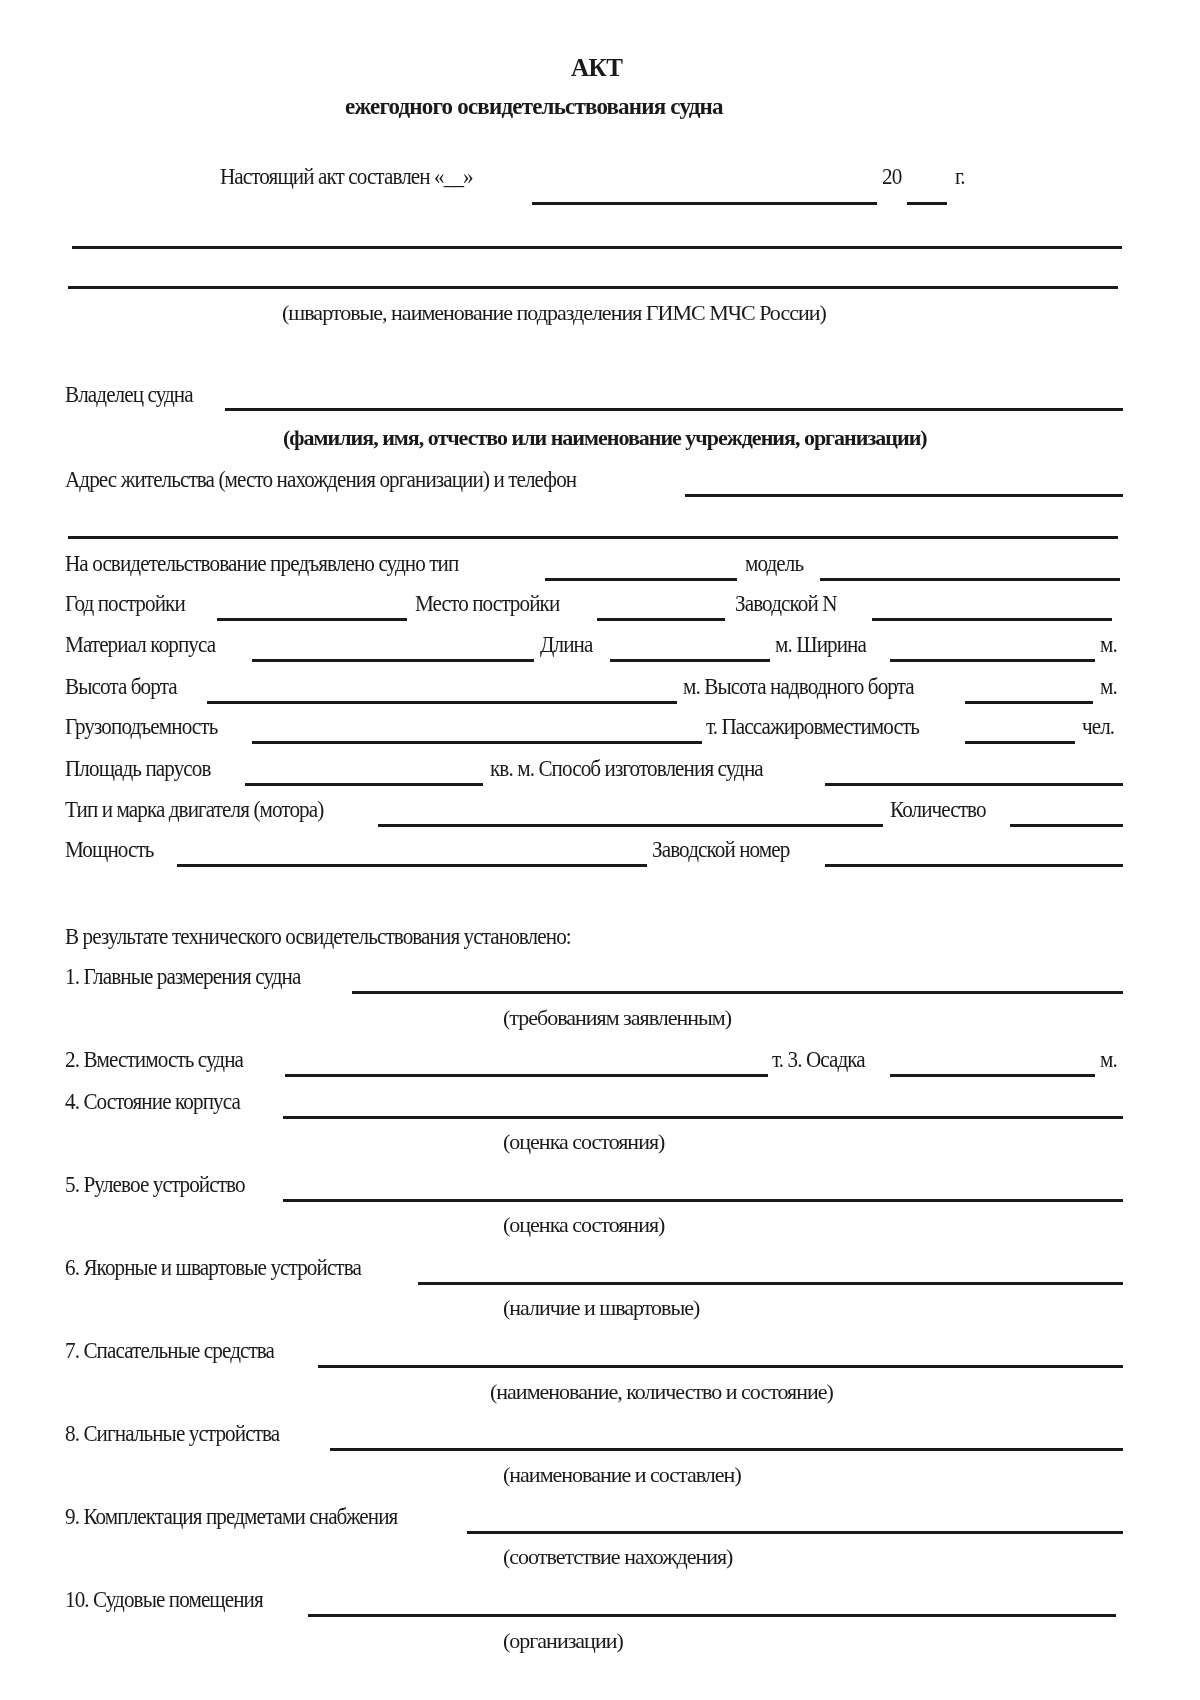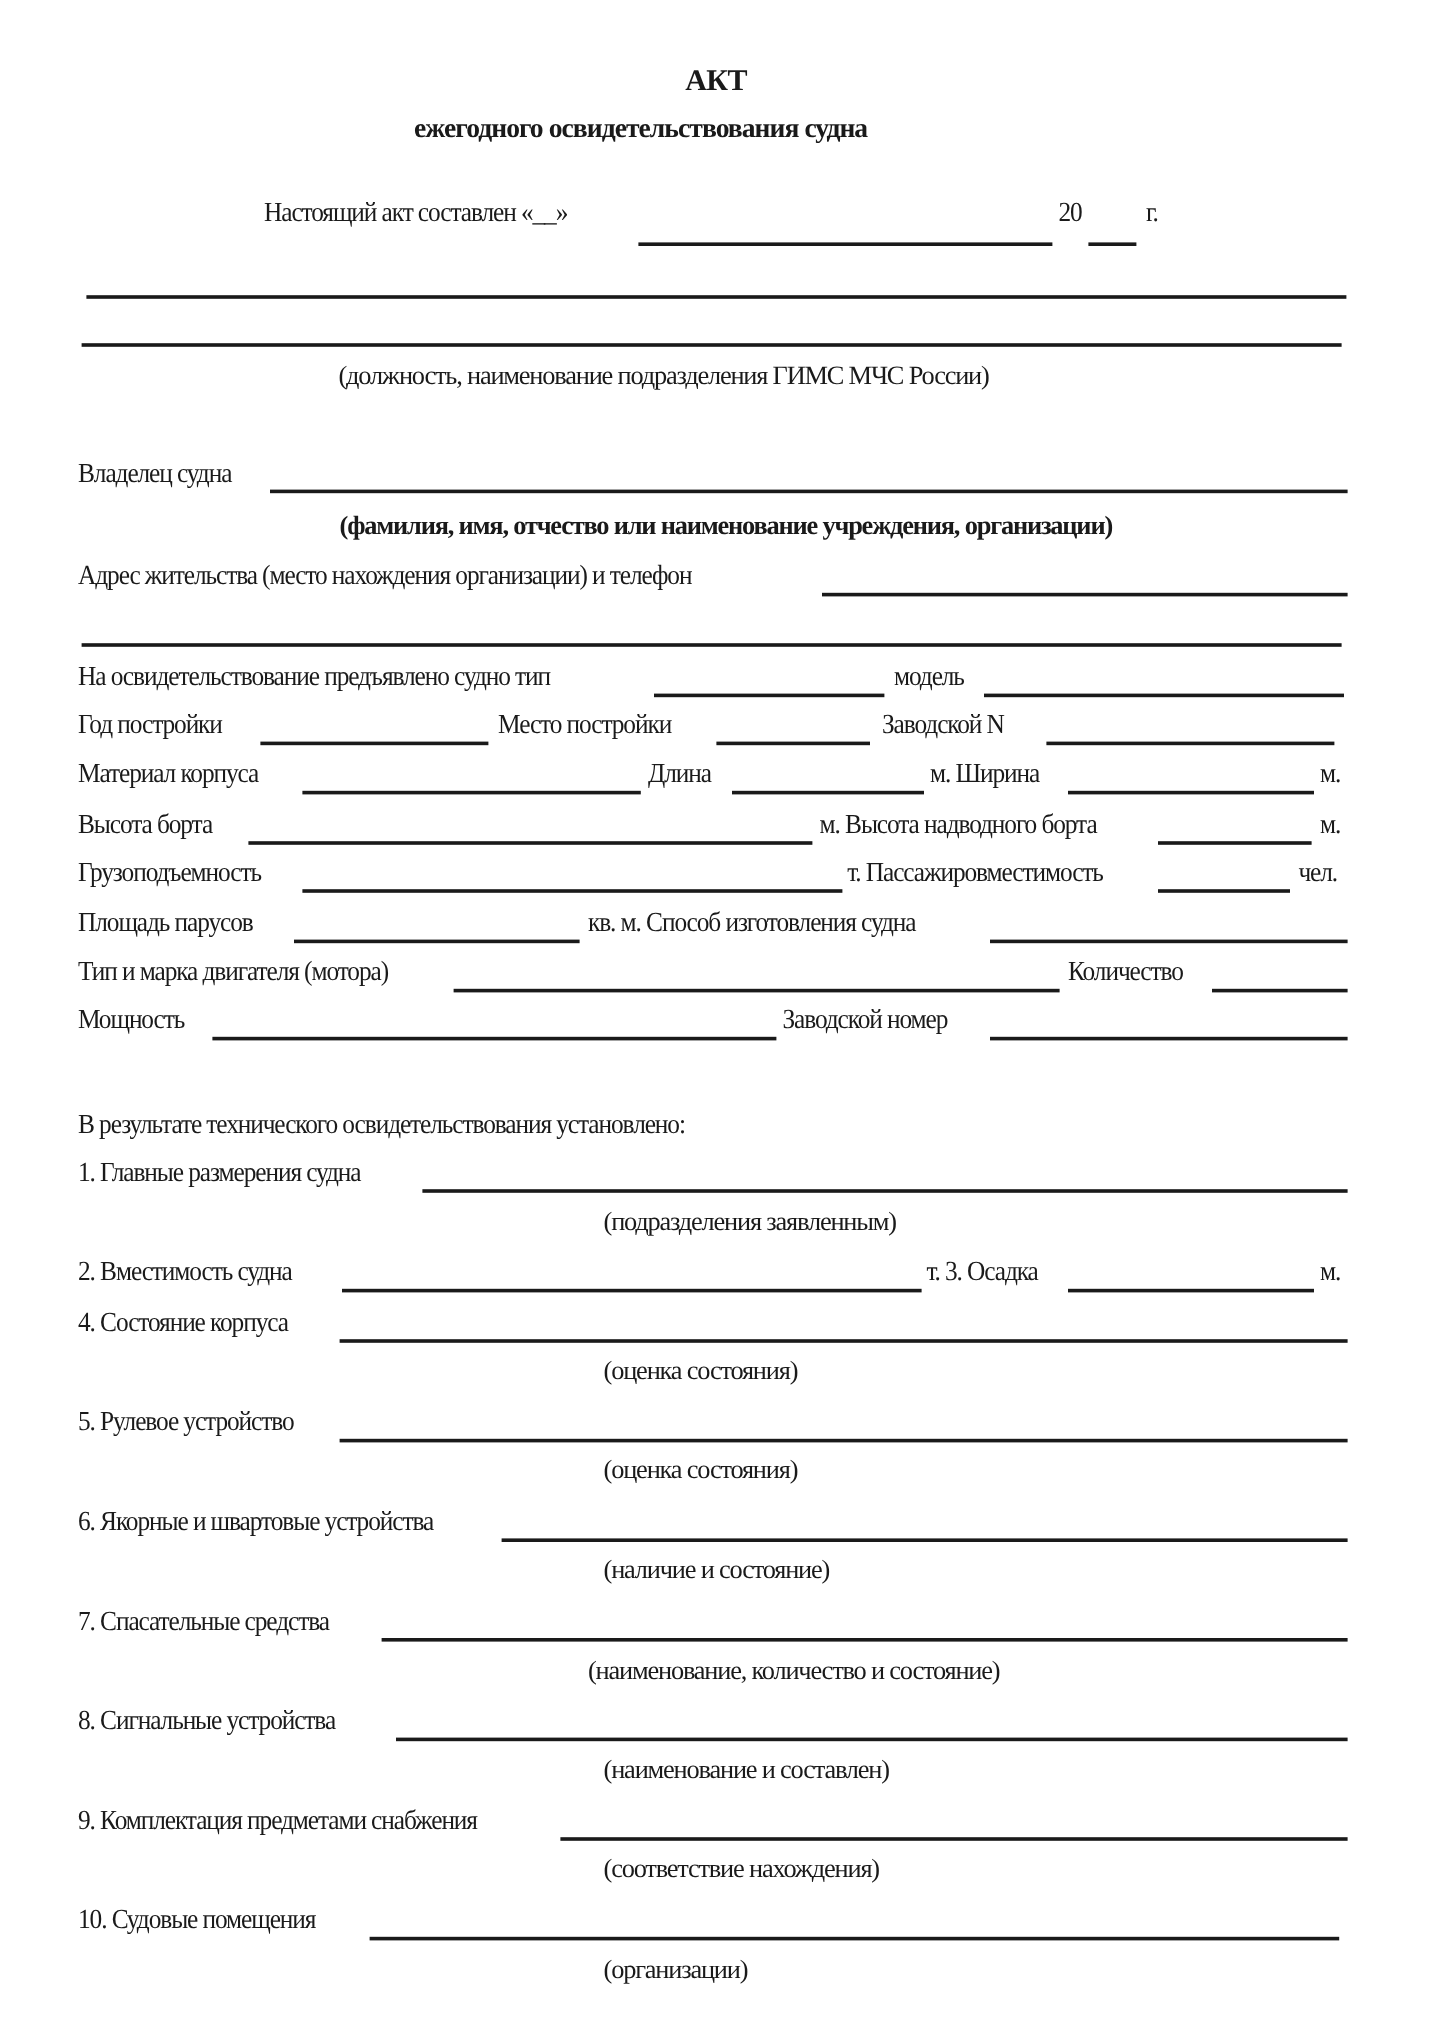--- a/index.html
+++ b/index.html
@@ -23,21 +23,21 @@
 <div class="abs subtitle" style="left:345px; top:95px;">ежегодного  освидетельствования судна</div>
 
 <div class="abs txt" style="left:220px; top:165px;">Настоящий акт составлен «__»</div>
 <div class="line field" style="left:532px; top:176px; width:345px;"></div>
 <div class="abs txt" style="left:882px; top:165px;">20</div>
 <div class="line field" style="left:907px; top:176px; width:40px;"></div>
 <div class="abs txt" style="left:955px; top:165px;">г.</div>
 
 <div class="line field" style="left:72px; top:220px; width:1050px;"></div>
 <div class="line field" style="left:68px; top:260px; width:1050px;"></div>
-<div class="abs cap" style="left:282px; top:302px;">(должность, наименование подразделения ГИМС МЧС России)</div>
+<div class="abs cap" style="left:282px; top:302px;">(швартовые, наименование подразделения ГИМС МЧС России)</div>
 
 <div class="abs txt" style="left:65px; top:383px;">Владелец судна</div>
 <div class="line field" style="left:225px; top:382px; width:898px;"></div>
 <div class="abs cap" style="left:283px; top:427px;font-weight:bold;">(фамилия, имя, отчество или наименование учреждения, организации)</div>
 
 <div class="abs txt" style="left:65px; top:468px;">Адрес жительства (место нахождения организации) и телефон</div>
 <div class="line field" style="left:685px; top:468px; width:438px;"></div>
 <div class="line field" style="left:68px; top:510px; width:1050px;"></div>
 
 <div class="abs txt" style="left:65px; top:552px;">На освидетельствование предъявлено судно тип</div>
@@ -84,39 +84,39 @@
 
 <div class="abs txt" style="left:65px; top:838px;">Мощность</div>
 <div class="line field" style="left:177px; top:838px; width:470px;"></div>
 <div class="abs txt" style="left:652px; top:838px;">Заводской номер</div>
 <div class="line field" style="left:825px; top:838px; width:298px;"></div>
 
 <div class="abs txt" style="left:65px; top:925px;">В результате технического освидетельствования установлено:</div>
 
 <div class="abs txt" style="left:65px; top:965px;">1. Главные размерения судна</div>
 <div class="line field" style="left:352px; top:965px; width:771px;"></div>
-<div class="abs cap" style="left:503px; top:1007px;">(подразделения заявленным)</div>
+<div class="abs cap" style="left:503px; top:1007px;">(требованиям заявленным)</div>
 
 <div class="abs txt" style="left:65px; top:1048px;">2. Вместимость судна</div>
 <div class="line field" style="left:285px; top:1048px; width:483px;"></div>
 <div class="abs txt" style="left:772px; top:1048px;">т. 3. Осадка</div>
 <div class="line field" style="left:890px; top:1048px; width:205px;"></div>
 <div class="abs txt" style="left:1100px; top:1048px;">м.</div>
 
 <div class="abs txt" style="left:65px; top:1090px;">4. Состояние корпуса</div>
 <div class="line field" style="left:283px; top:1090px; width:840px;"></div>
 <div class="abs cap" style="left:503px; top:1131px;">(оценка состояния)</div>
 
 <div class="abs txt" style="left:65px; top:1173px;">5. Рулевое устройство</div>
 <div class="line field" style="left:283px; top:1173px; width:840px;"></div>
 <div class="abs cap" style="left:503px; top:1214px;">(оценка состояния)</div>
 
 <div class="abs txt" style="left:65px; top:1256px;">6. Якорные и швартовые устройства</div>
 <div class="line field" style="left:418px; top:1256px; width:705px;"></div>
-<div class="abs cap" style="left:503px; top:1297px;">(наличие и состояние)</div>
+<div class="abs cap" style="left:503px; top:1297px;">(наличие и швартовые)</div>
 
 <div class="abs txt" style="left:65px; top:1339px;">7. Спасательные средства</div>
 <div class="line field" style="left:318px; top:1339px; width:805px;"></div>
 <div class="abs cap" style="left:490px; top:1381px;">(наименование, количество и состояние)</div>
 
 <div class="abs txt" style="left:65px; top:1422px;">8. Сигнальные устройства</div>
 <div class="line field" style="left:330px; top:1422px; width:793px;"></div>
 <div class="abs cap" style="left:503px; top:1464px;">(наименование и составлен)</div>
 
 <div class="abs txt" style="left:65px; top:1505px;">9. Комплектация предметами снабжения</div>

